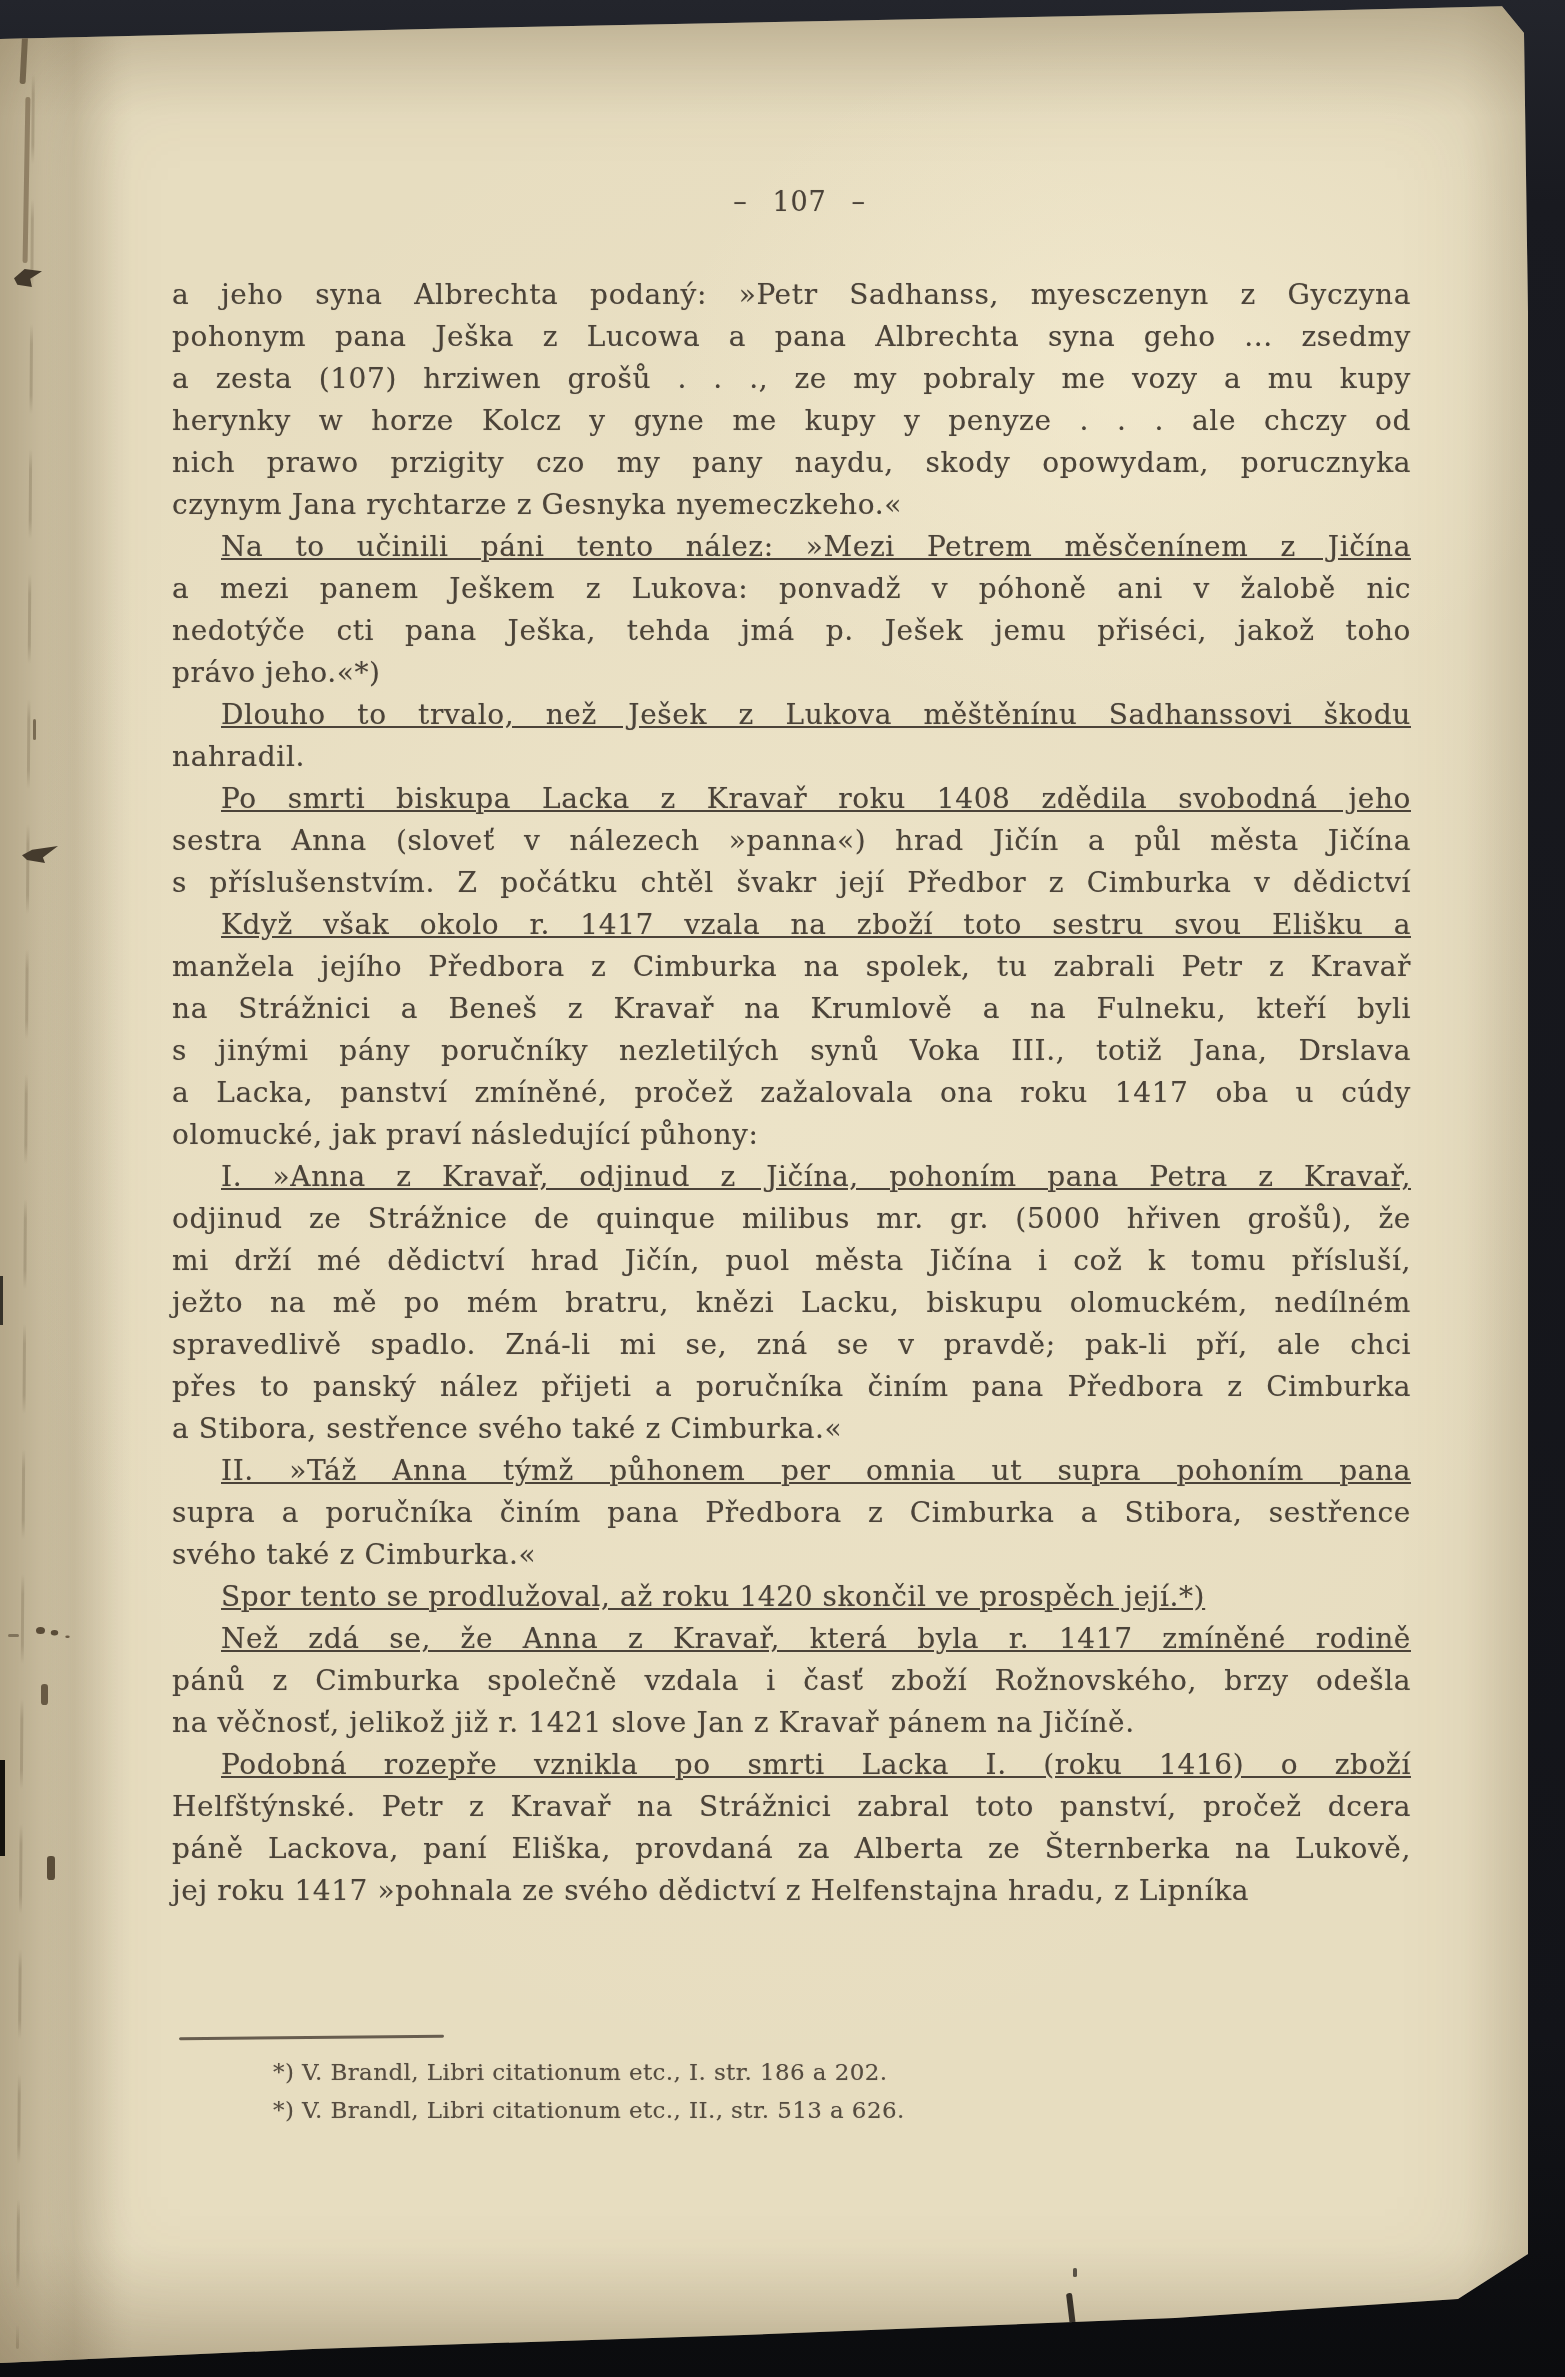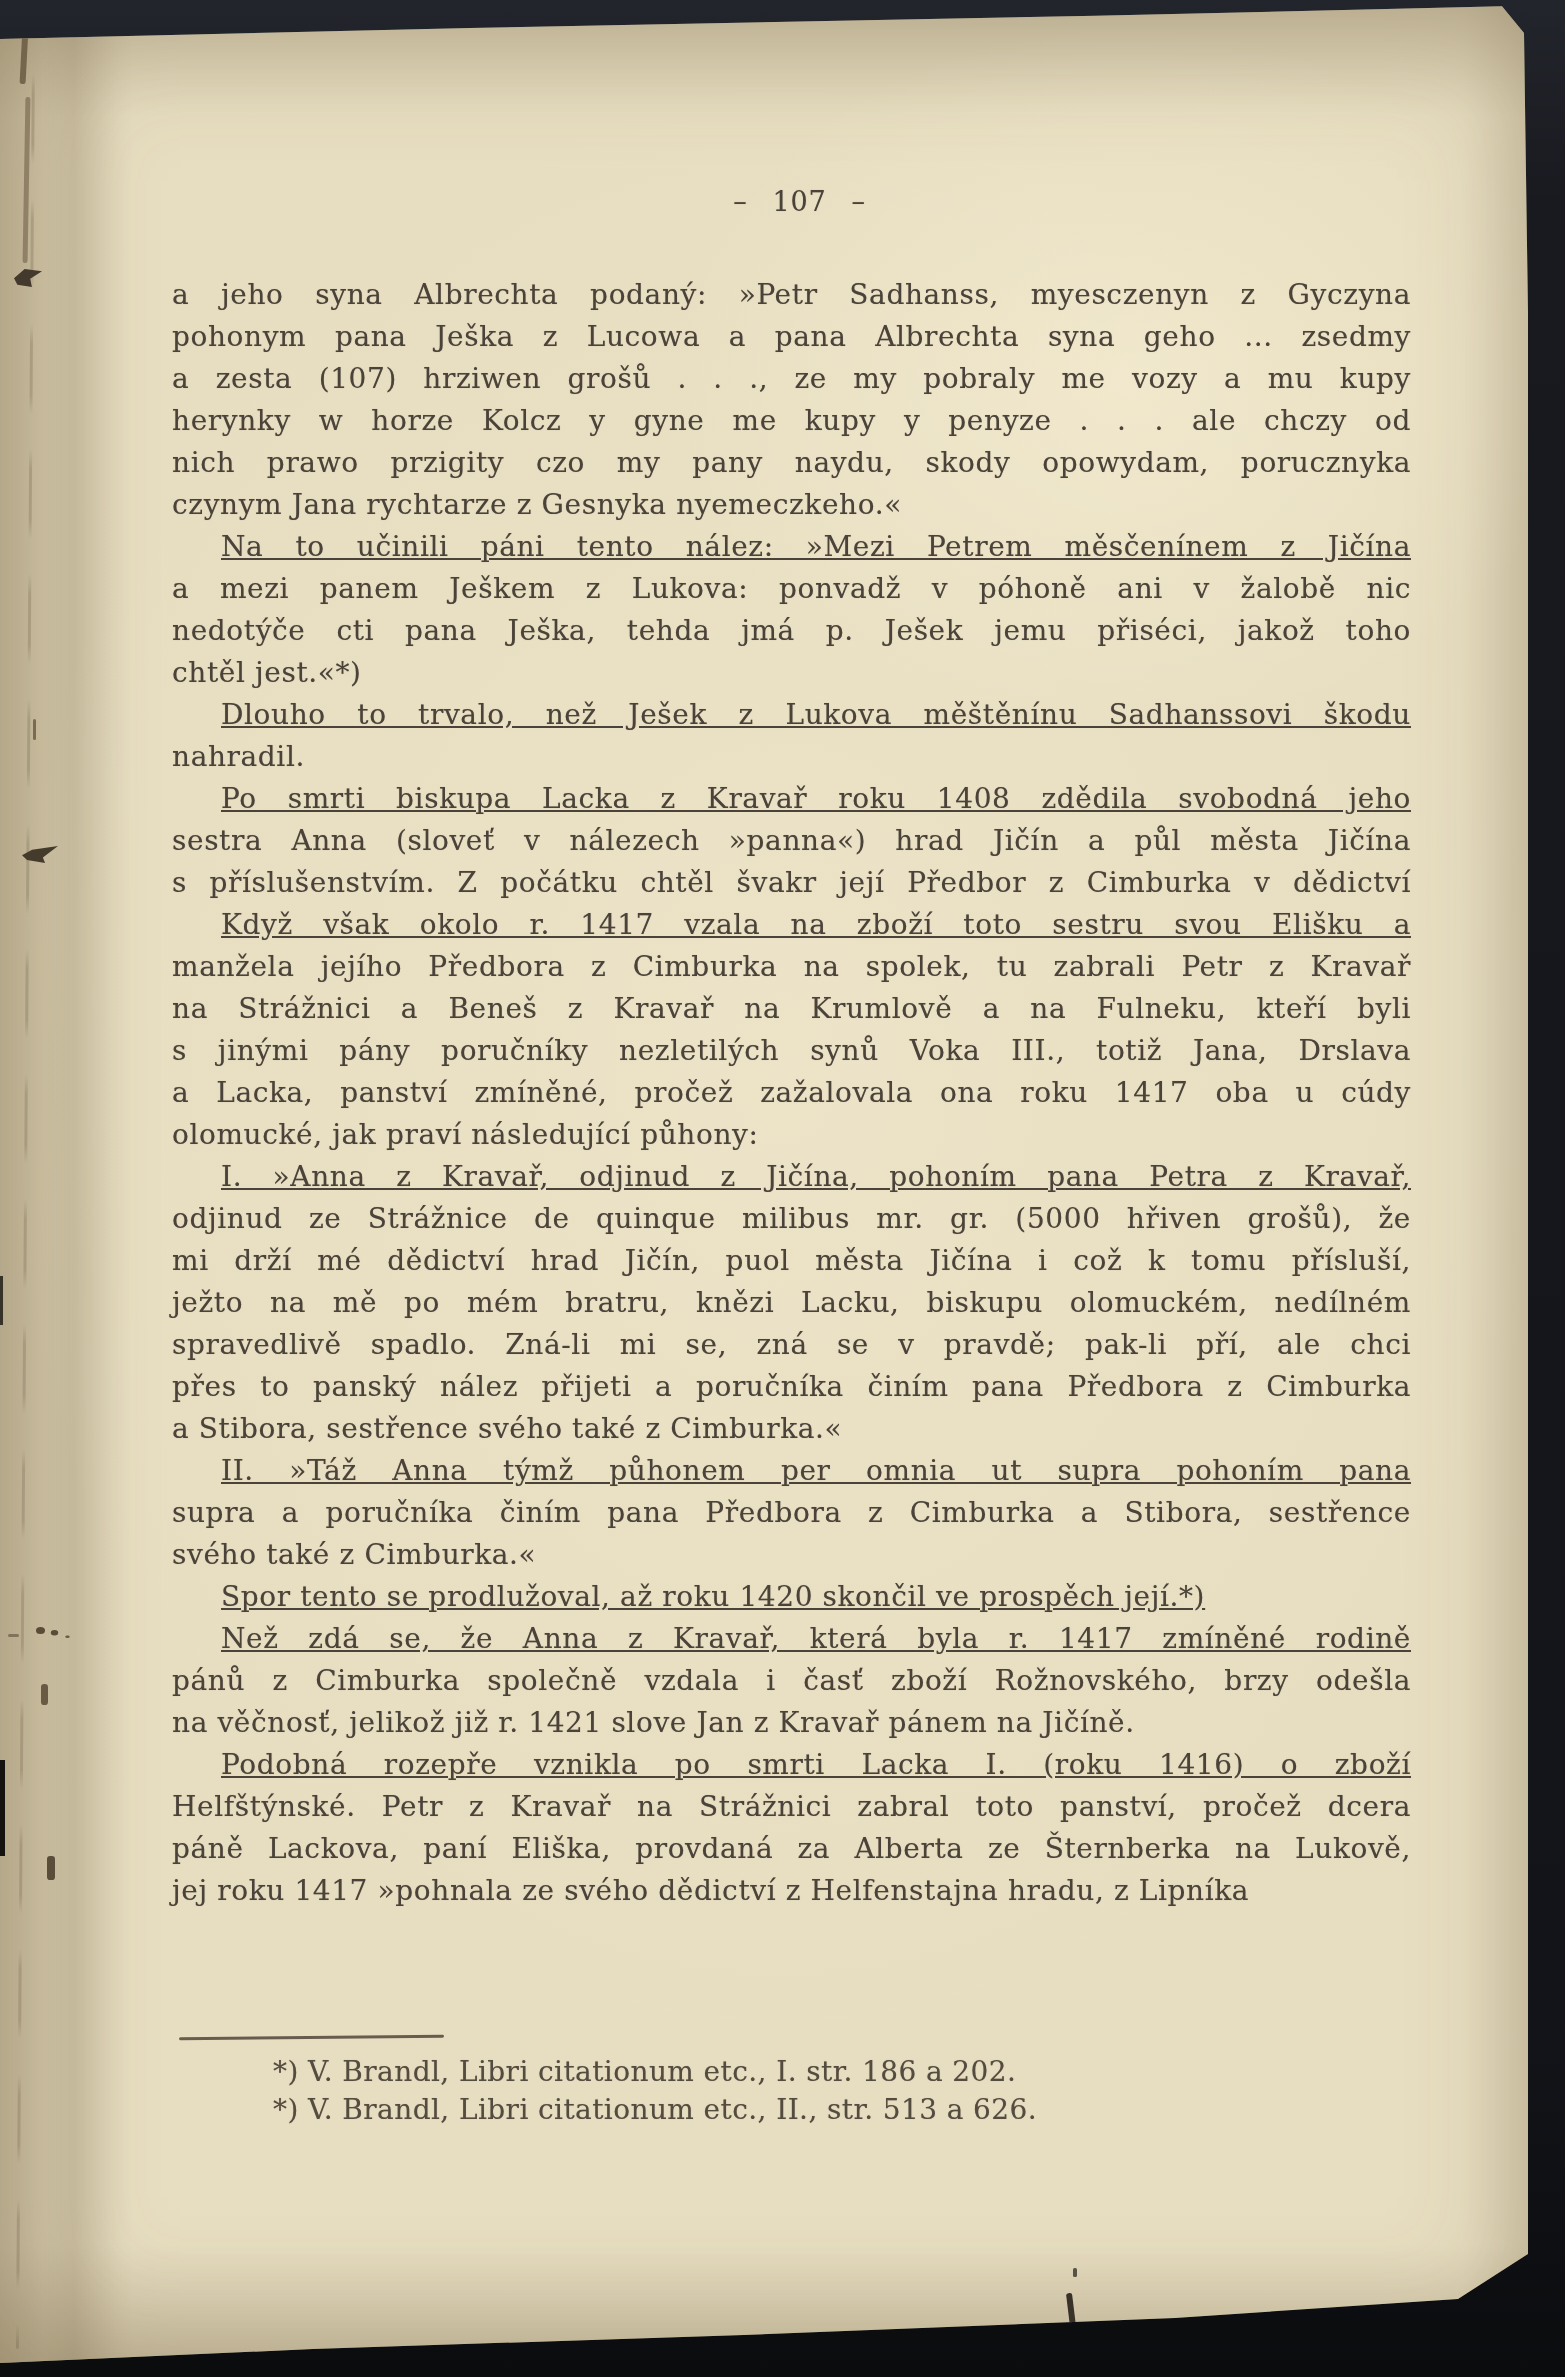--- a/index.html
+++ b/index.html
@@ -61,21 +61,21 @@
   .fn-rule {
     position: absolute;
     left: 179px; top: 2036px; width: 265px; height: 3.1px;
     background: #675d4f;
     transform: rotate(-0.5deg);
     border-radius: 1.6px;
   }
   .footnotes {
     position: absolute;
     left: 273px; top: 2053px; width: 940px;
-    font-size: 28px;
+    font-size: 23px;
     line-height: 38px;
     color: #554c40;
     letter-spacing: 0.4px;
     text-shadow: 0 0 0.8px rgba(85,76,64,0.4);
   }
 
   
   .mark { position: absolute; }
   .crease {
     left: 23.5px; top: 39px; width: 3.1px; height: 2310px;
@@ -118,21 +118,21 @@
     <div class="text-block">
       <div class="line">a jeho syna Albrechta podaný: »Petr Sadhanss, myesczenyn z Gyczyna</div>
       <div class="line">pohonym pana Ješka z Lucowa a pana Albrechta syna geho ... zsedmy</div>
       <div class="line">a zesta (107) hrziwen grošů . . ., ze my pobraly me vozy a mu kupy</div>
       <div class="line">herynky w horze Kolcz y gyne me kupy y penyze . . . ale chczy od</div>
       <div class="line">nich prawo przigity czo my pany naydu, skody opowydam, porucznyka</div>
       <div class="line end">czynym Jana rychtarze z Gesnyka nyemeczkeho.«</div>
       <div class="line ind">Na to učinili páni tento nález: »Mezi Petrem měsčenínem z Jičína</div>
       <div class="line">a mezi panem Ješkem z Lukova: ponvadž v póhoně ani v žalobě nic</div>
       <div class="line">nedotýče cti pana Ješka, tehda jmá p. Ješek jemu přiséci, jakož toho</div>
-      <div class="line end">chtěl jest.«*)</div>
+      <div class="line end">právo jeho.«*)</div>
       <div class="line ind">Dlouho to trvalo, než Ješek z Lukova měštěnínu Sadhanssovi škodu</div>
       <div class="line end">nahradil.</div>
       <div class="line ind">Po smrti biskupa Lacka z Kravař roku 1408 zdědila svobodná jeho</div>
       <div class="line">sestra Anna (sloveť v nálezech »panna«) hrad Jičín a půl města Jičína</div>
       <div class="line">s příslušenstvím. Z počátku chtěl švakr její Předbor z Cimburka v dědictví</div>
       <div class="line ind">Když však okolo r. 1417 vzala na zboží toto sestru svou Elišku a</div>
       <div class="line">manžela jejího Předbora z Cimburka na spolek, tu zabrali Petr z Kravař</div>
       <div class="line">na Strážnici a Beneš z Kravař na Krumlově a na Fulneku, kteří byli</div>
       <div class="line">s jinými pány poručníky nezletilých synů Voka III., totiž Jana, Drslava</div>
       <div class="line">a Lacka, panství zmíněné, pročež zažalovala ona roku 1417 oba u cúdy</div>

